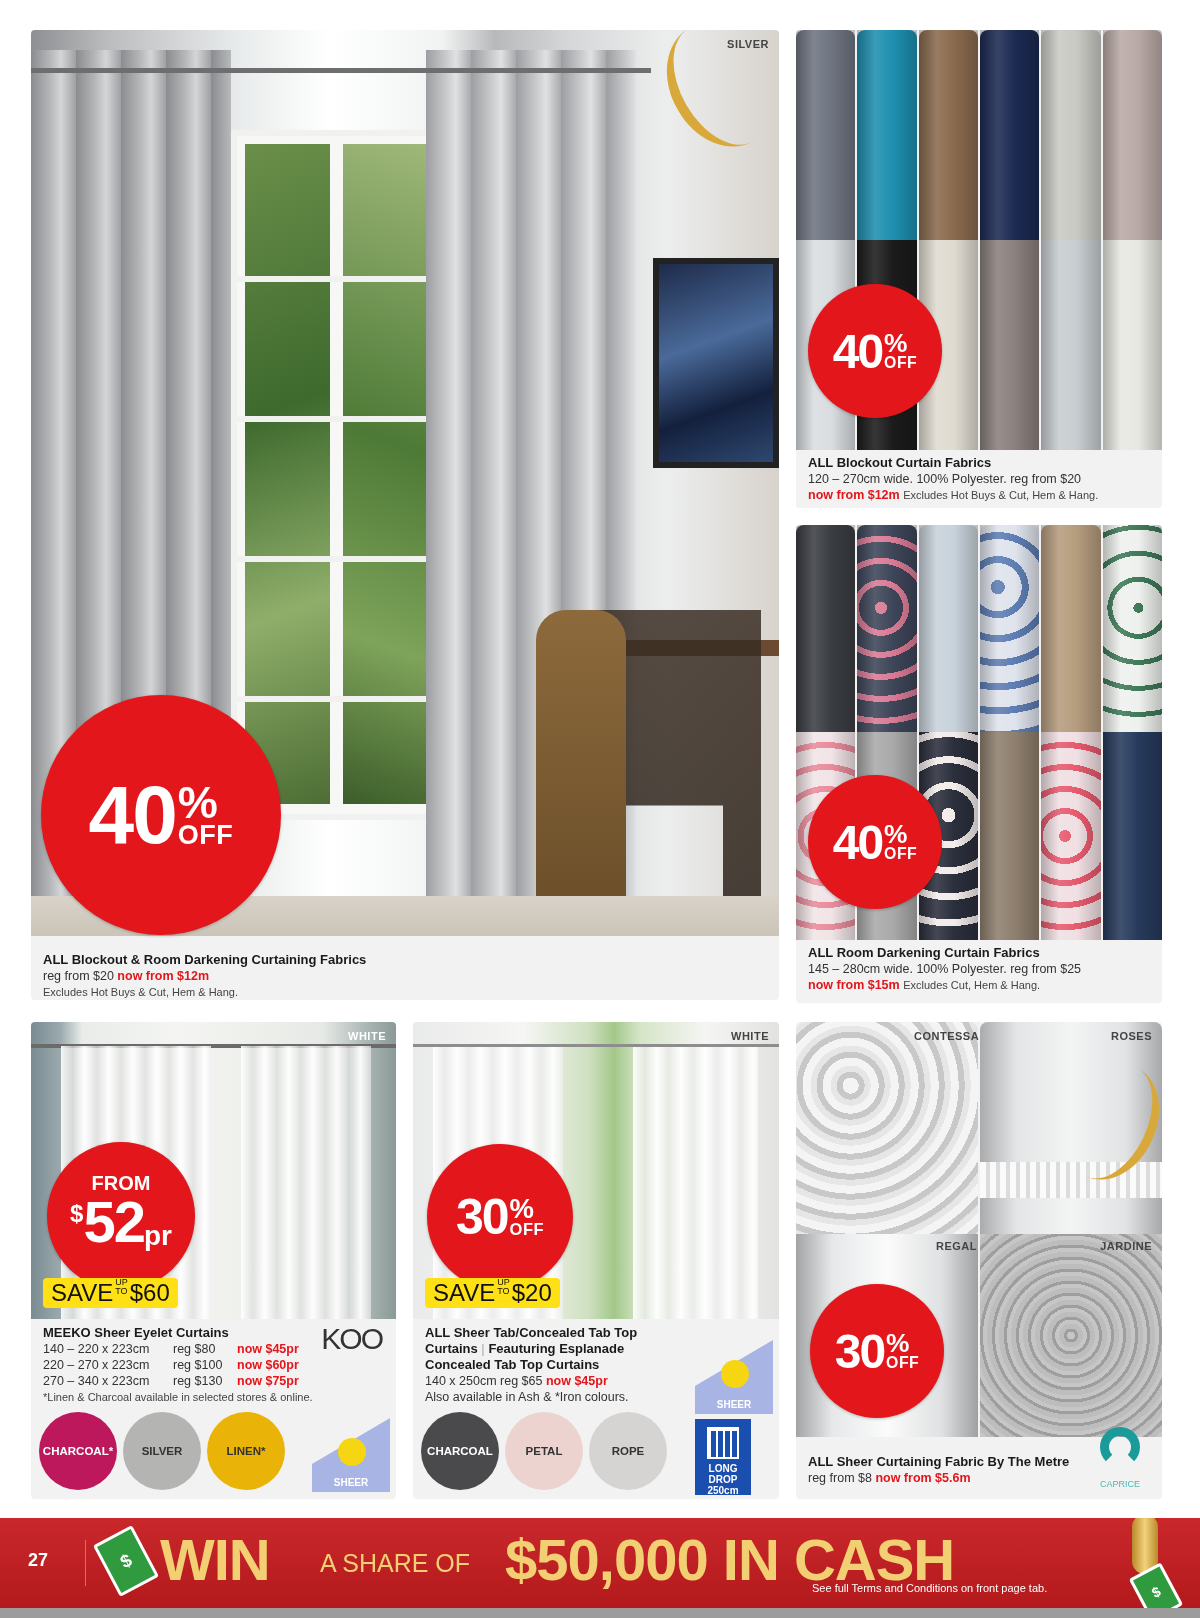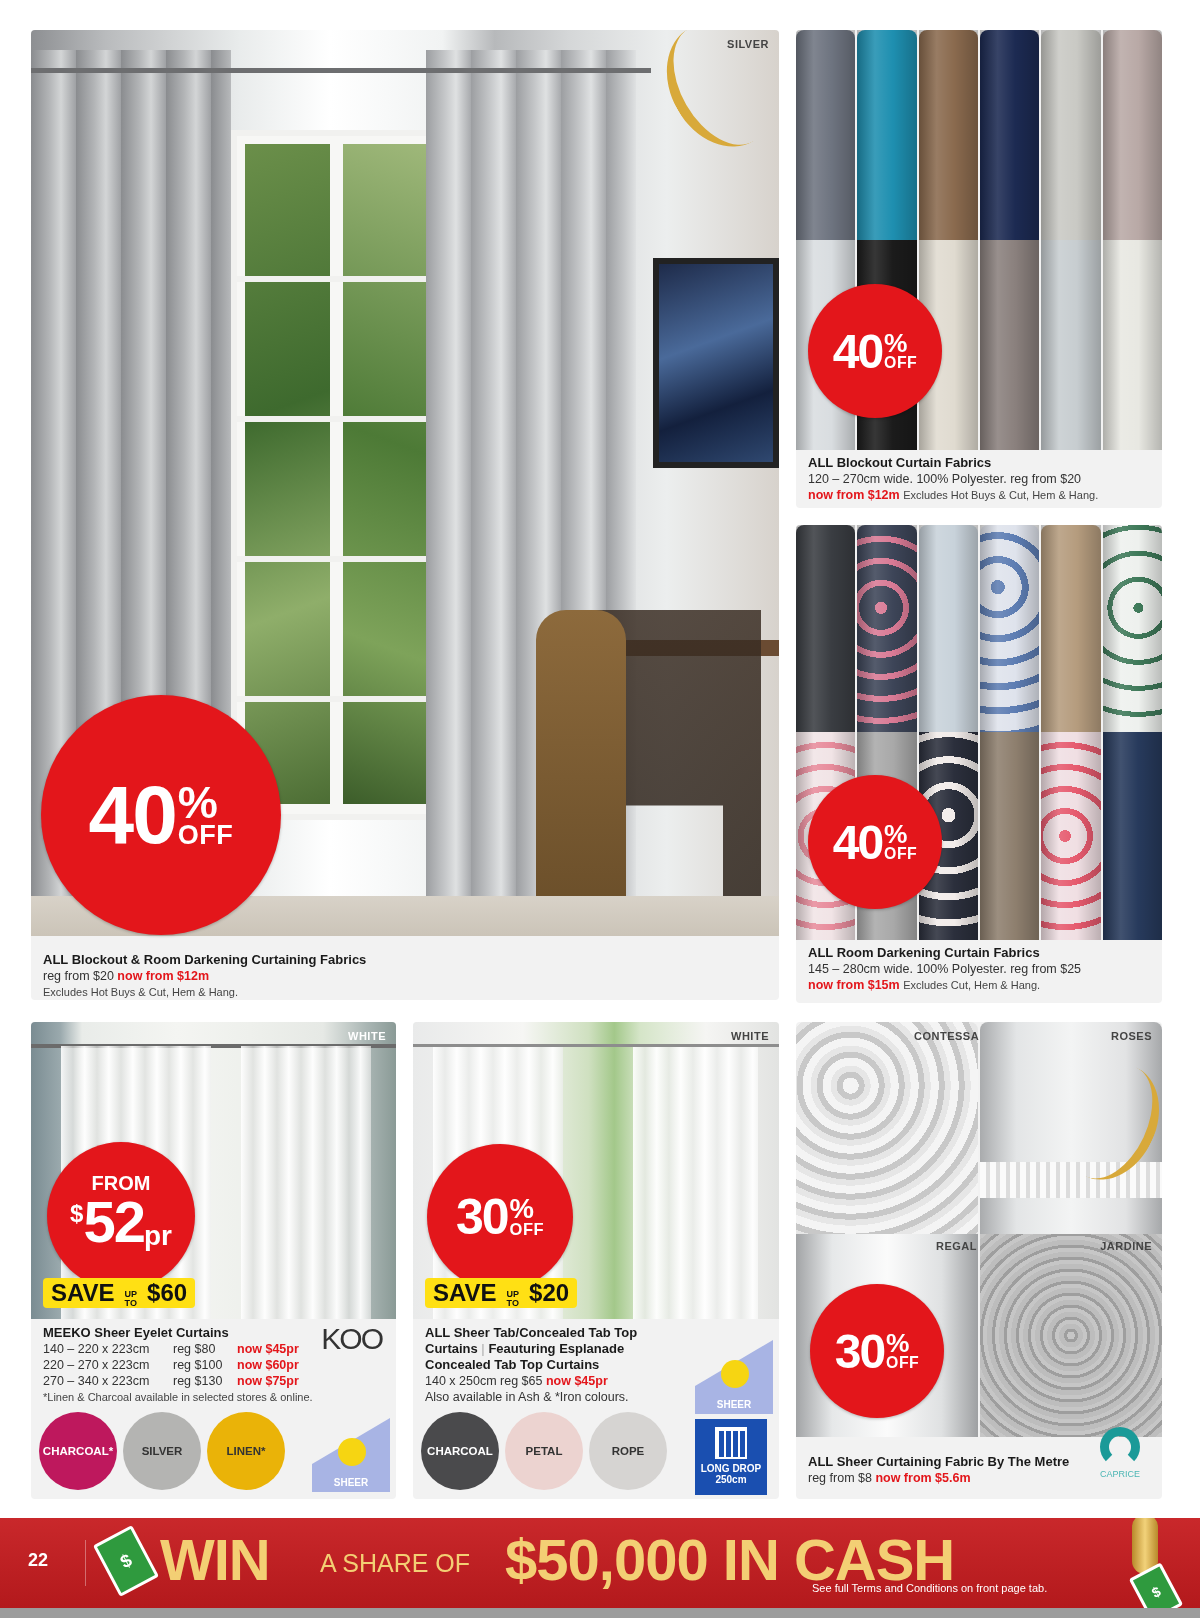--- a/index.html
+++ b/index.html
@@ -15,33 +15,33 @@
   .tag { position: absolute; top: 8px; right: 10px; font-size: 11px; font-weight: bold; color: #444; letter-spacing: 0.5px; }
 
   
   .badge { position: absolute; border-radius: 50%; background: #e3161b; color: #fff; font-weight: bold; text-align: center; box-shadow: 0 1px 3px rgba(0,0,0,0.25); }
   .badge .pct { display: flex; align-items: center; justify-content: center; height: 100%; }
   .badge .num { letter-spacing: -2px; }
   .badge .sup { display: flex; flex-direction: column; align-items: flex-start; line-height: 0.9; margin-left: 2px; }
   .badge .sup .pcs { font-size: 0.55em; }
   .badge .sup .off { font-size: 0.33em; letter-spacing: 0.5px; }
 
-  .save { position: absolute; background: #ffe014; color: #111; font-weight: bold; border-radius: 4px; padding: 0 8px; font-size: 24px; height: 30px; line-height: 30px; display: flex; align-items: flex-end; gap: 10px; }
+  .save { position: absolute; background: #ffe014; color: #111; font-weight: normal; border-radius: 4px; padding: 0 8px; font-size: 24px; height: 30px; line-height: 30px; display: flex; align-items: flex-start; gap: 2px; }
   .save .upto { display: flex; flex-direction: column; font-size: 9px; line-height: 9px; }
 
   
   .swatch { position: absolute; width: 78px; height: 78px; border-radius: 50%; display: flex; align-items: center; justify-content: center; font-size: 11.5px; font-weight: bold; }
 
   
   .sheer { position: absolute; width: 78px; height: 74px; overflow: hidden; }
   .sheer .tri { position: absolute; left: 0; top: 0; width: 100%; height: 100%; background: #a8b4e4; clip-path: polygon(100% 0, 100% 100%, 0 100%, 0 62%); }
   .sheer .sun { position: absolute; left: 26px; top: 20px; width: 28px; height: 28px; border-radius: 50%; background: #f6d512; }
   .sheer .lbl { position: absolute; bottom: 4px; left: 0; right: 0; text-align: center; color: #fff; font-size: 10px; font-weight: bold; }
 
-  .longdrop { position: absolute; width: 72px; height: 76px; background: #1a4fb0; color: #fff; font-size: 10px; font-weight: bold; text-align: center; }
+  .longdrop { position: absolute; width: 56px; height: 76px; background: #1a4fb0; color: #fff; font-size: 10px; font-weight: bold; text-align: center; }
 
   
   .rolls { position: absolute; display: flex; }
   .roll { flex: 1; height: 100%; position: relative; border-radius: 8px 8px 0 0; margin-right: 2px; }
   .roll:last-child { margin-right: 0; }
   .roll::after { content: ""; position: absolute; left: 0; top: 0; bottom: 0; width: 100%; background: linear-gradient(90deg, rgba(0,0,0,0.25), rgba(255,255,255,0.12) 30%, rgba(255,255,255,0) 60%, rgba(0,0,0,0.22)); }
 
   
   .banner { position: absolute; left: 0; top: 1518px; width: 1200px; height: 90px; background: linear-gradient(180deg, #c9282b, #b3191c); overflow: hidden; }
   .banner .pageno { position: absolute; left: 28px; top: 32px; font-size: 18px; font-weight: bold; color: #fff; }
@@ -286,30 +286,30 @@
     <div class="pct">
         <span class="num">30</span>
         <span class="sup">
           <span class="pcs">%</span>
           <span class="off">OFF</span>
         </span>
       </div>
   </div>
   <div style="position:absolute; right:12px; top:405px; width:60px; text-align:center;">
     <div style="margin:0 auto; width:40px; height:40px; border-radius:50%; border:9px solid #1a9a98; border-bottom-color:transparent;"></div>
-    <div style="font-size:9px; color:#4bb6b4; margin-top:2px;">CAPRICE</div>
+    <div style="font-size:9px; color:#4bb6b4; margin-top:12px;">CAPRICE</div>
   </div>
   <div class="caption" style="top:432px; right:76px;">
     <div class="title">ALL Sheer Curtaining Fabric By The Metre</div>
     <div><span>reg from $8</span> <span class="now">now from $5.6m</span></div>
   </div>
 </div>
 
 <div class="banner">
-  <span class="pageno">22</span>
+  <span class="pageno">27</span>
   <div class="divider"></div>
   <div class="money" style="left:104px; top:14px;">
       <span>$</span>
     </div>
   <span class="win gold">WIN</span>
   <span class="share gold">A SHARE OF</span>
   <span class="amount gold">$50,000 IN CASH</span>
   <span class="terms">See full Terms and Conditions on front page tab.</span>
   <div style="position:absolute; left:1132px; top:-4px; width:26px; height:60px; border-radius:13px; background:linear-gradient(90deg,#b8892a,#f2d27a,#b8892a);"></div>
   <div class="money" style="left:1138px; top:50px; width:36px; height:48px; font-size:14px;">

